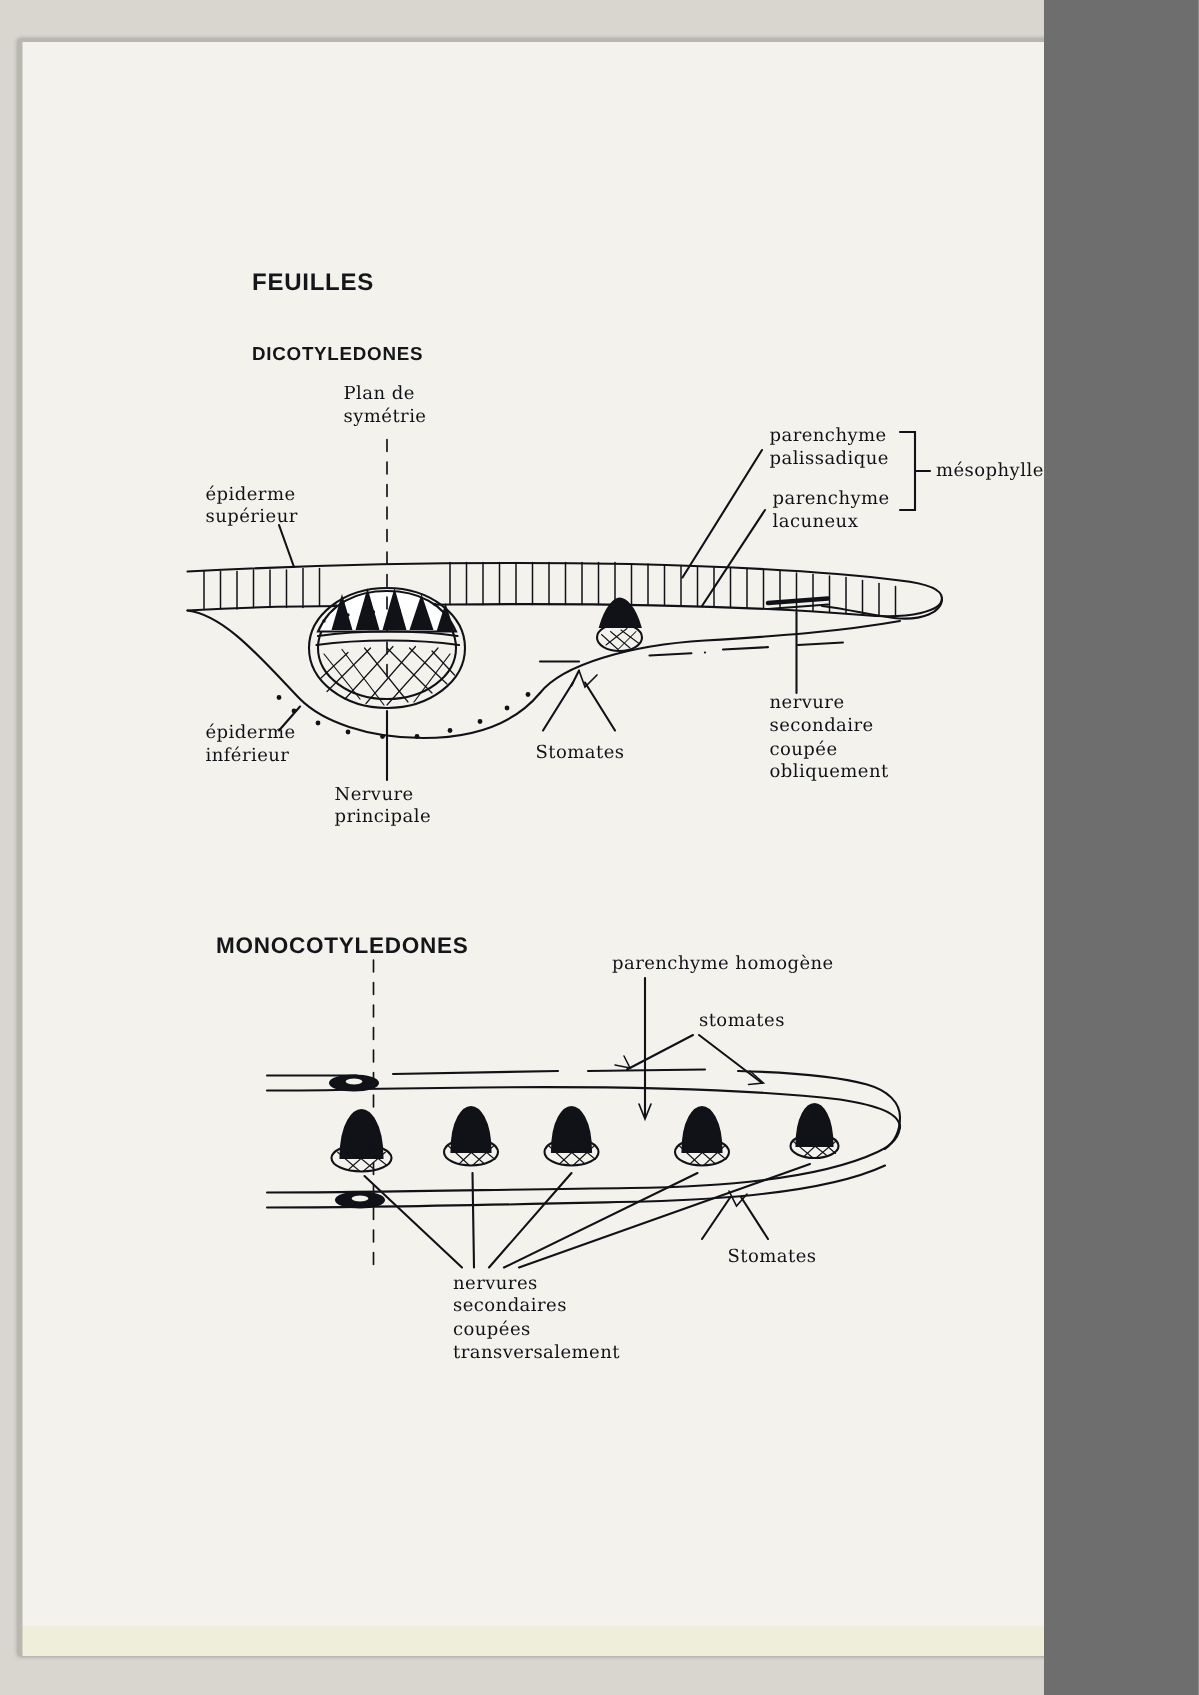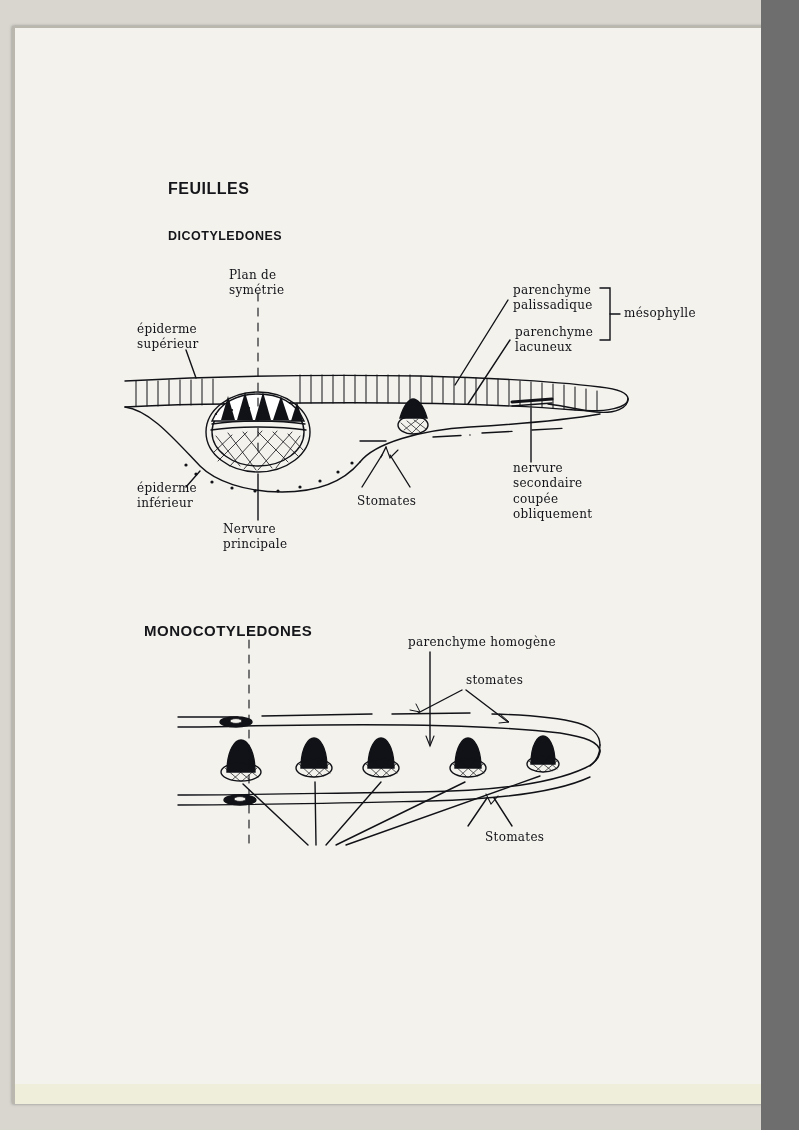--- a/index.html
+++ b/index.html
@@ -2,21 +2,21 @@
 <html><head>
 <meta charset="utf-8">
 <style>
   html, body {
     margin: 0;
     padding: 0;
     background: #6e6e6e;
   }
   #page {
     position: relative;
-    width: 761px;
+    width: 696px;
     height: 1130px;
     background: #d8d6cf;
     overflow: hidden;
     font-family: "Liberation Sans", sans-serif;
   }
   
   #sheet {
     position: absolute;
     left: 12px;
     top: 26px;
@@ -316,21 +316,21 @@
       <path d="M468 826 L487 798"></path>
       <path d="M512 826 L494 798"></path>
       <path d="M486 794 L491 804 L498 796" stroke-width="1.1"></path>
     </g>
   </svg>
 
   <div class="ttl" id="t-feuilles">FEUILLES</div>
   <div class="ttl" id="t-dico">DICOTYLEDONES</div>
   <div class="ttl" id="t-mono">MONOCOTYLEDONES</div>
 
-  <div class="hand" style="left:229px; top:268px;">Plan de
+  <div class="hand" style="left:229px; top:255px;">Plan de
 symétrie</div>
   <div class="hand" style="left:137px; top:322px;">épiderme
 supérieur</div>
   <div class="hand" style="left:513px; top:283px;">parenchyme
 palissadique</div>
   <div class="hand" style="left:515px; top:325px;">parenchyme
 lacuneux</div>
   <div class="hand" style="left:624px; top:306px;text-align:right;">mésophylle</div>
   <div class="hand" style="left:137px; top:481px;">épiderme
 inférieur</div>
@@ -338,13 +338,17 @@
 principale</div>
   <div class="hand" style="left:357px; top:494px;">Stomates</div>
   <div class="hand" style="left:513px; top:461px;">nervure
 secondaire
 coupée
 obliquement</div>
 
   <div class="hand" style="left:408px; top:635px;">parenchyme homogène</div>
   <div class="hand" style="left:466px; top:673px;">stomates</div>
   <div class="hand" style="left:485px; top:830px;">Stomates</div>
+  <div class="hand" style="left:302px; top:848px;">nervures
+secondaires
+coupées
+transversalement</div>
 </div>
 
 </body></html>

